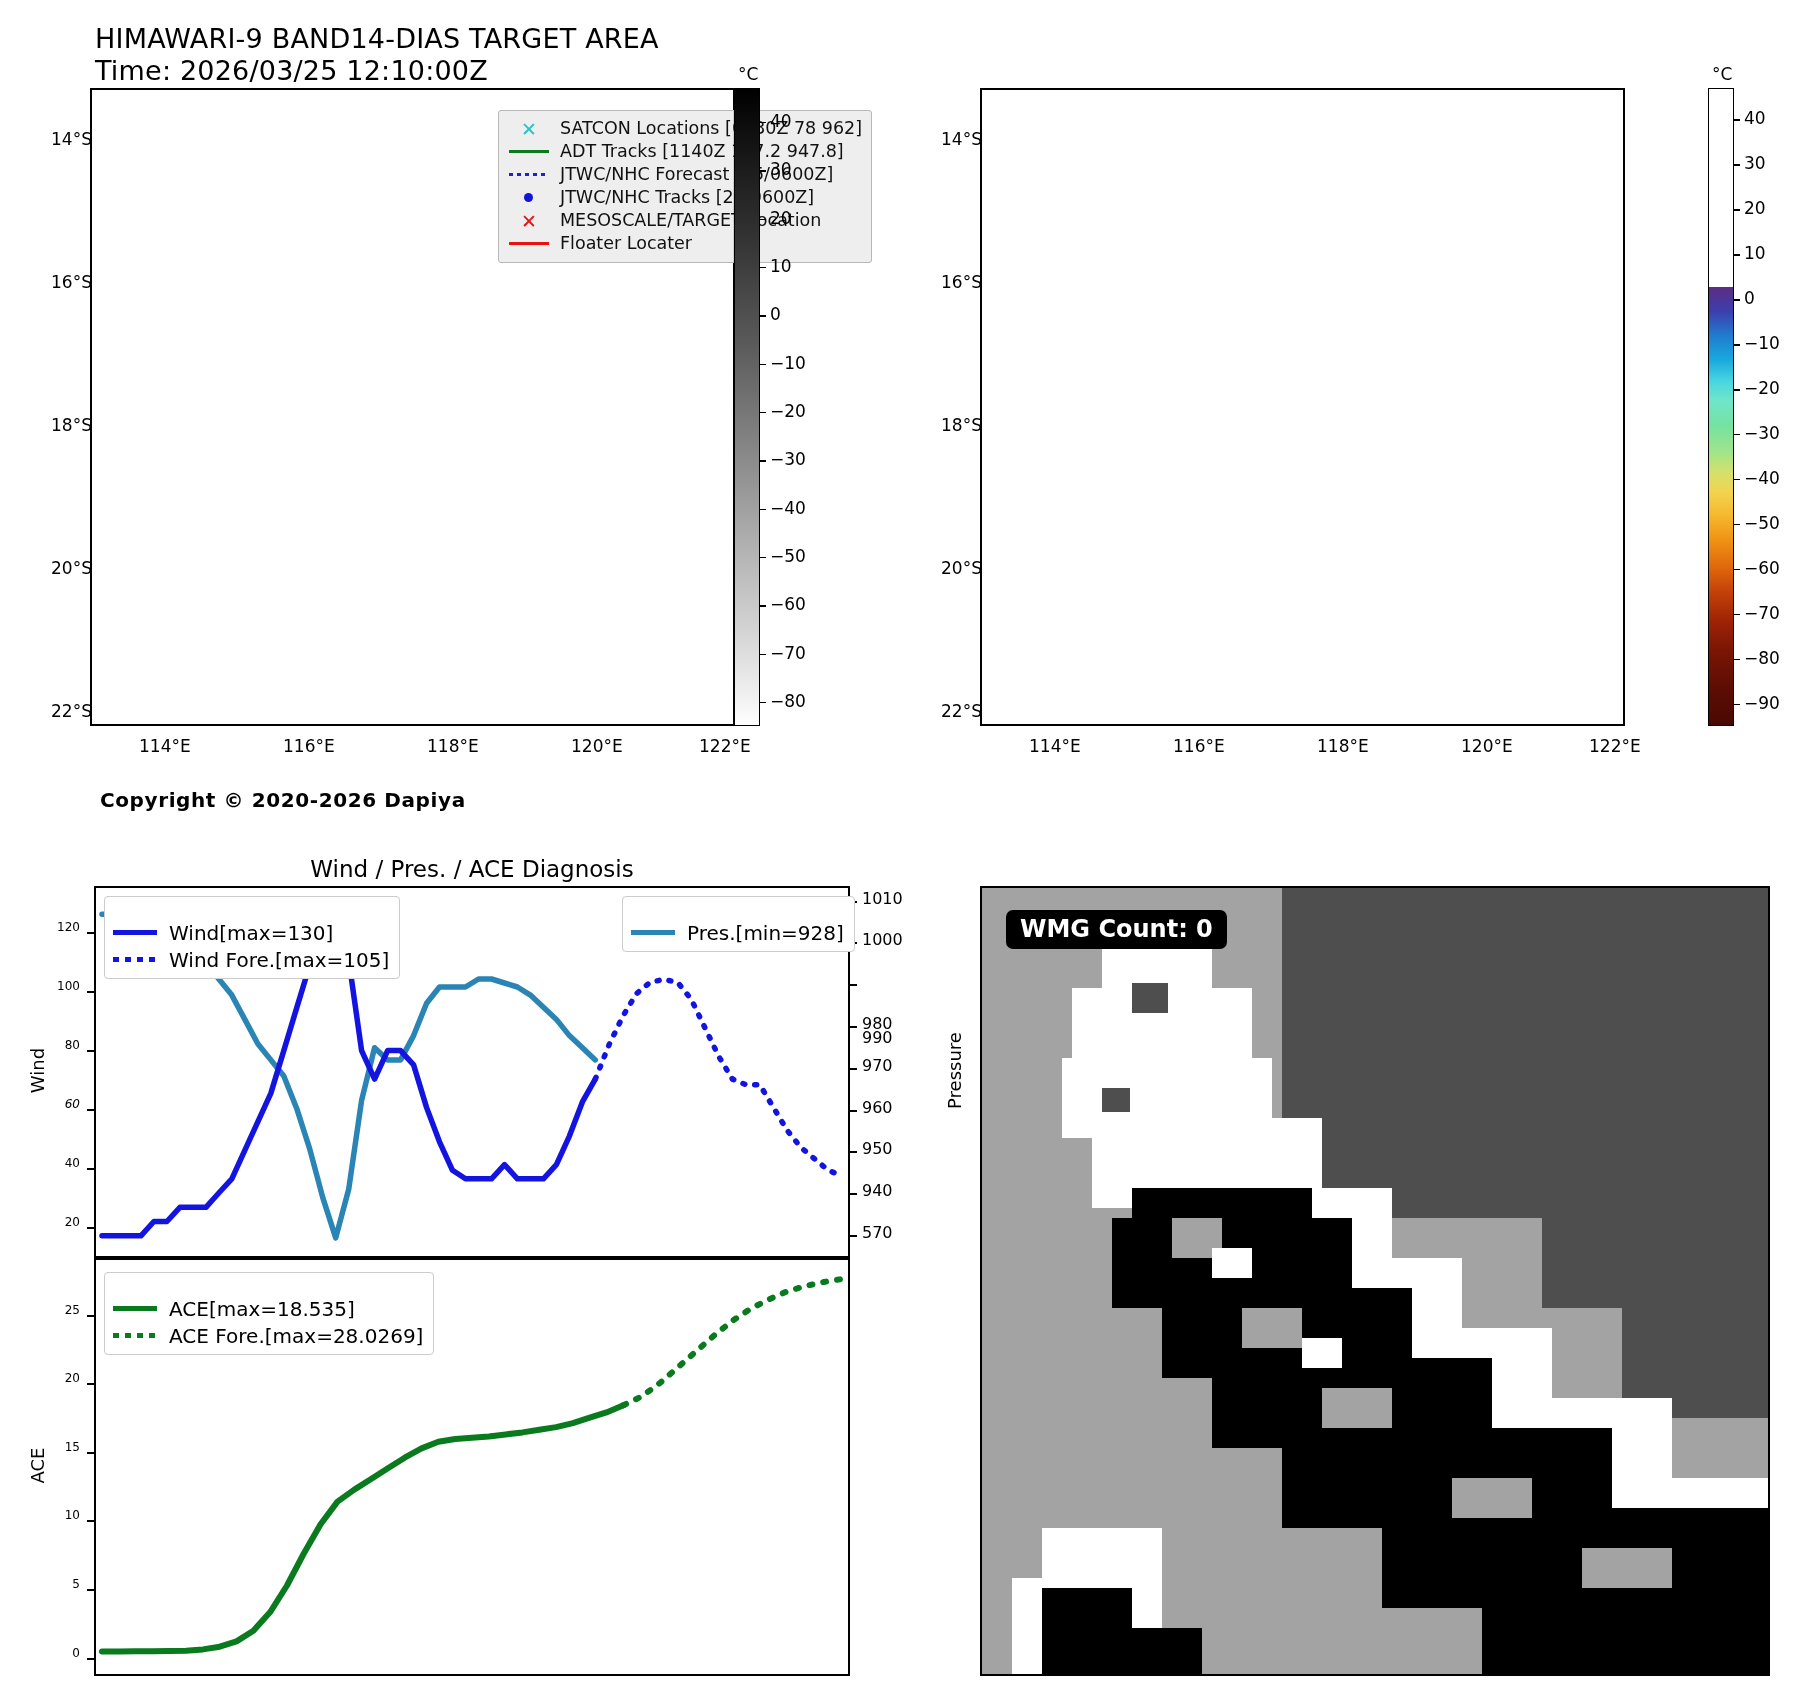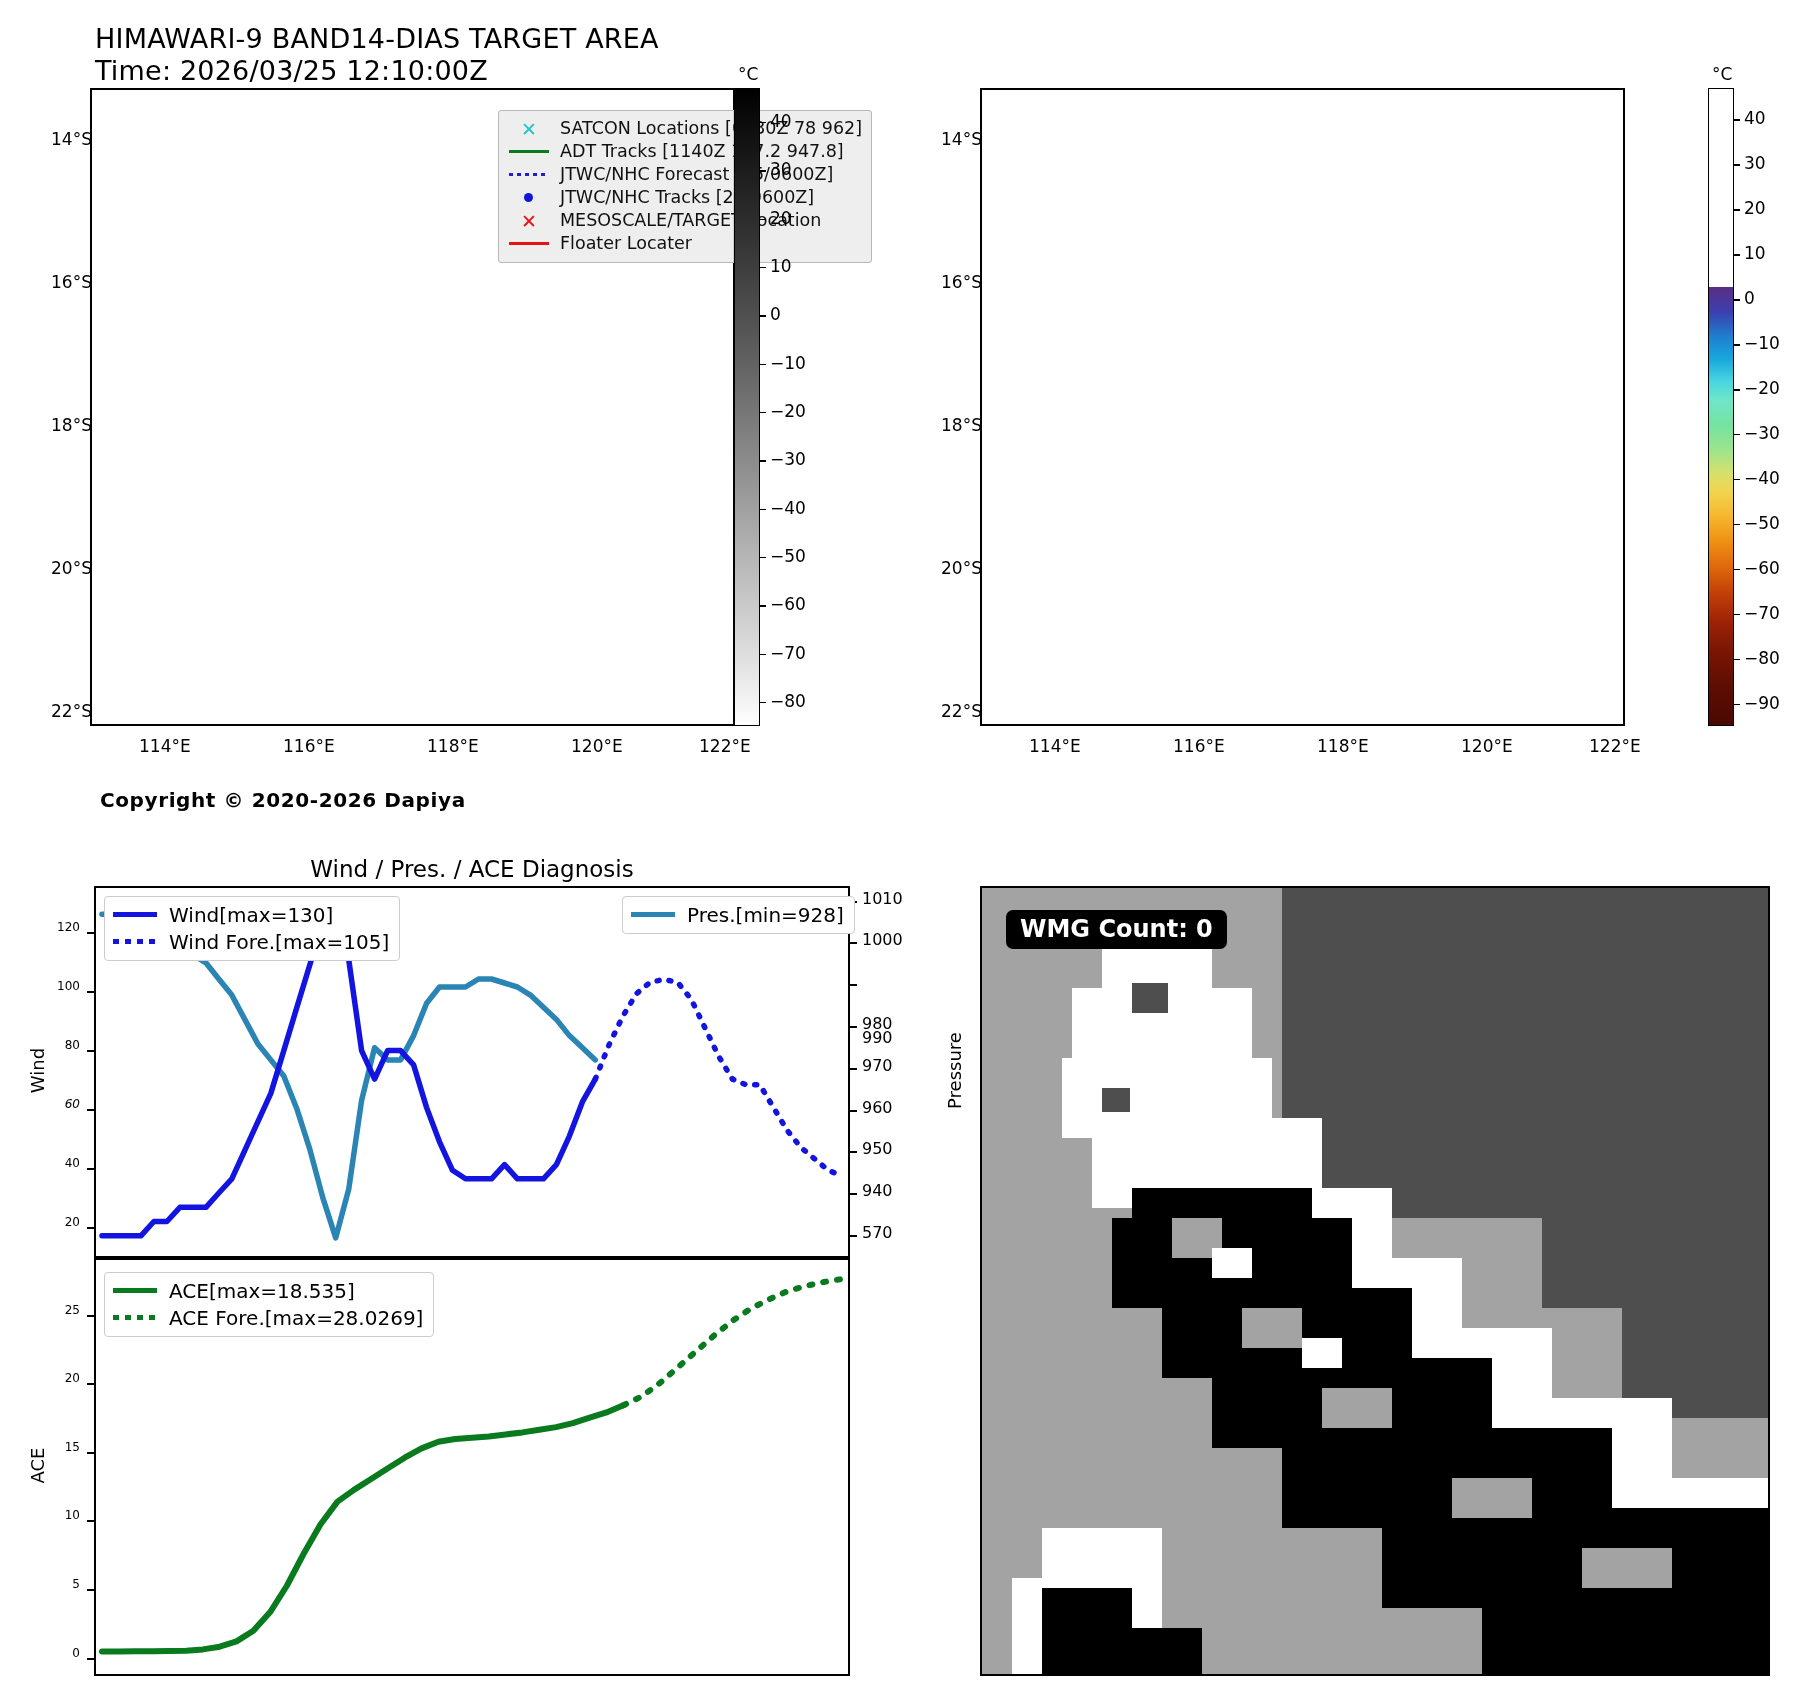--- a/index.html
+++ b/index.html
@@ -70,21 +70,21 @@
   
   #copyright{position:absolute;left:92px;top:786px;background:#ffffff;color:#000;font-weight:bold;font-size:20px;padding:2px 8px 3px 8px;letter-spacing:.6px;z-index:20;}
 
   
   #windPanel{left:94px;top:886px;width:756px;height:372px;}
   #acePanel{left:94px;top:1258px;width:756px;height:418px;}
   #wmgPanel{position:absolute;left:980px;top:886px;width:790px;height:790px;border:2px solid #000;box-sizing:border-box;background:#4e4e4e;overflow:hidden;}
 
   .plot-title{position:absolute;left:94px;top:856px;width:756px;text-align:center;font-size:23px;}
 
-  .chartlegend{position:absolute;background:#fff;border:1px solid #ccc;border-radius:4px;padding:4px 10px 5px 8px;z-index:6;}
+  .chartlegend{position:absolute;background:#fff;border:1px solid #ccc;border-radius:4px;padding:22px 10px 5px 8px;z-index:6;}
   .chartlegend .row{display:flex;align-items:center;height:27px;}
   .chartlegend .key{width:48px;margin-right:8px;display:flex;align-items:center;}
   .chartlegend .txt{font-size:20px;white-space:nowrap;}
   .sl-blue{width:44px;height:5px;background:#1414e0;}
   .sl-bluedot{width:44px;height:5px;background-image:repeating-linear-gradient(to right,#1414e0 0 6px,transparent 6px 12px);}
   .sl-teal{width:44px;height:5px;background:#2a84b4;}
   .sl-green{width:44px;height:5px;background:#0a7a1e;}
   .sl-greendot{width:44px;height:5px;background-image:repeating-linear-gradient(to right,#0a7a1e 0 6px,transparent 6px 12px);}
 
   .tickL{position:absolute;width:9px;height:2px;background:#000;}

